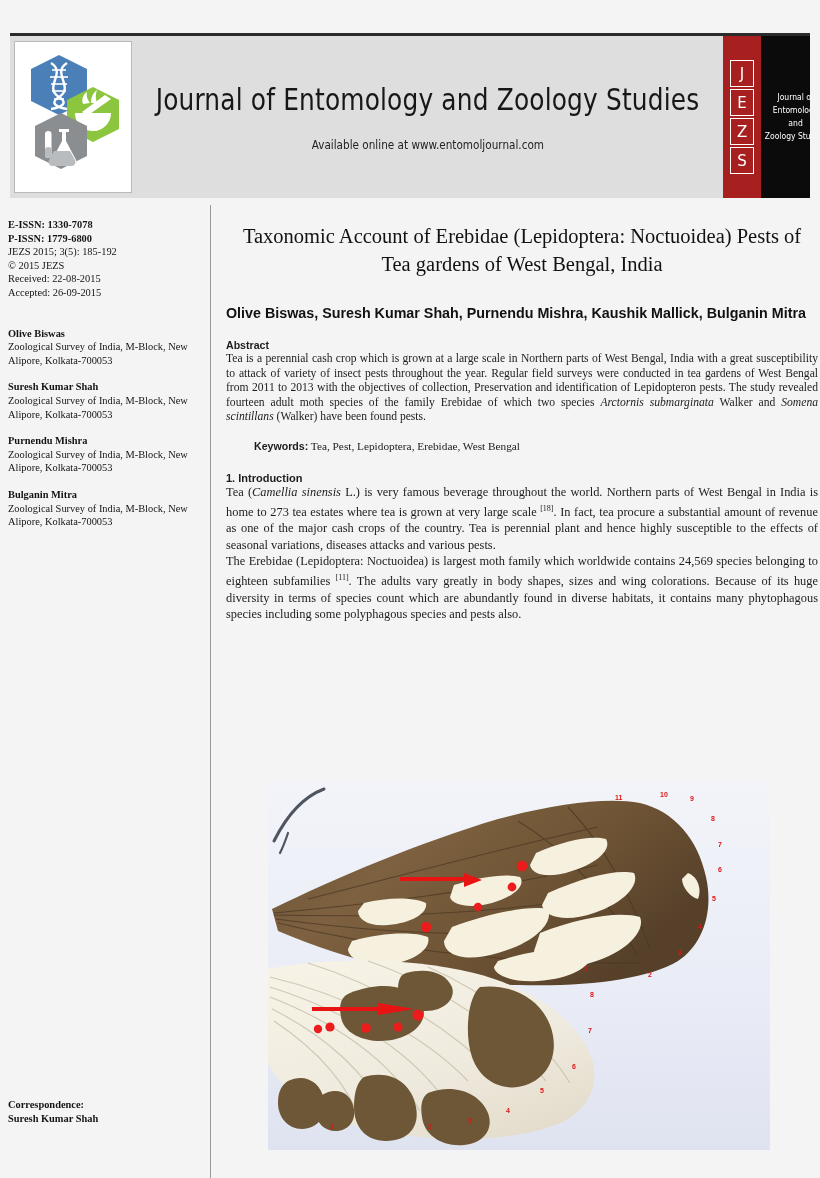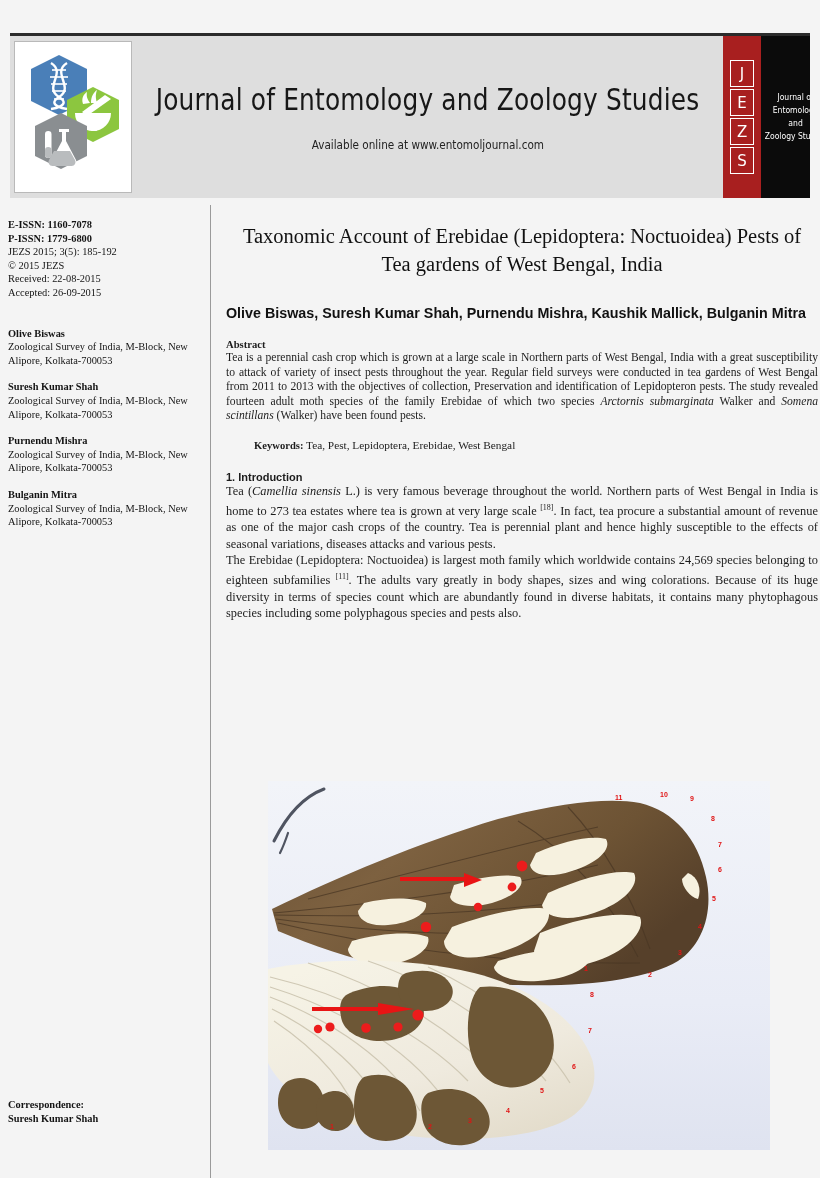--- a/index.html
+++ b/index.html
@@ -109,35 +109,35 @@
     font-weight:normal;font-size:20.5px;line-height:28px;
     text-align:center;color:#111;
     margin:0 4px;
   }
   .authors{
     font-family:"Liberation Sans", sans-serif;
     font-weight:bold;font-size:14.3px;line-height:19px;
     margin-top:26px;color:#111;
   }
   .sec-head{
-    font-family:Liberation Serif, serif;
+    font-family:Liberation Sans, sans-serif;
     font-weight:bold;font-size:10.6px;
     margin-top:16px;
   }
   .abstract-body{
     font-family:"Liberation Serif", serif;
     font-size:11.6px;line-height:14.6px;
     text-align:justify;
     margin-top:1px;
   }
   .keywords{
     font-family:"Liberation Serif", serif;
     font-size:11.3px;line-height:15px;margin-top:14px;
   }
-  .keywords b{font-family:Liberation Serif, serif;font-size:10.6px;padding-left:28px;}
+  .keywords b{font-family:Liberation Sans, sans-serif;font-size:10.6px;padding-left:28px;}
   .intro-head{
     font-family:"Liberation Sans", sans-serif;
     font-weight:bold;font-size:11px;margin-top:18px;
   }
   .body-par{
     font-family:"Liberation Serif", serif;
     font-size:12.4px;line-height:16.6px;
     text-align:justify;margin-top:1px;
   }
   .body-par.tight{margin-top:0;}
@@ -221,21 +221,21 @@
         <div>Entomology</div>
         <div>and</div>
         <div>Zoology Studies</div>
       </div>
     </div>
   </div>
 
   <div class="col-rule"></div>
 
   <div class="sidebar">
-    <div class="sb-issn">E-ISSN: 1160-7078</div>
+    <div class="sb-issn">E-ISSN: 1330-7078</div>
     <div class="sb-issn">P-ISSN: 1779-6800</div>
     <div class="sb-line">JEZS 2015; 3(5): 185-192</div>
     <div class="sb-line">© 2015 JEZS</div>
     <div class="sb-line">Received: 22-08-2015</div>
     <div class="sb-line">Accepted: 26-09-2015</div>
 
     <div class="sb-gap"></div>
 
     <div class="author-block">
       <div class="author-name">Olive Biswas</div>

